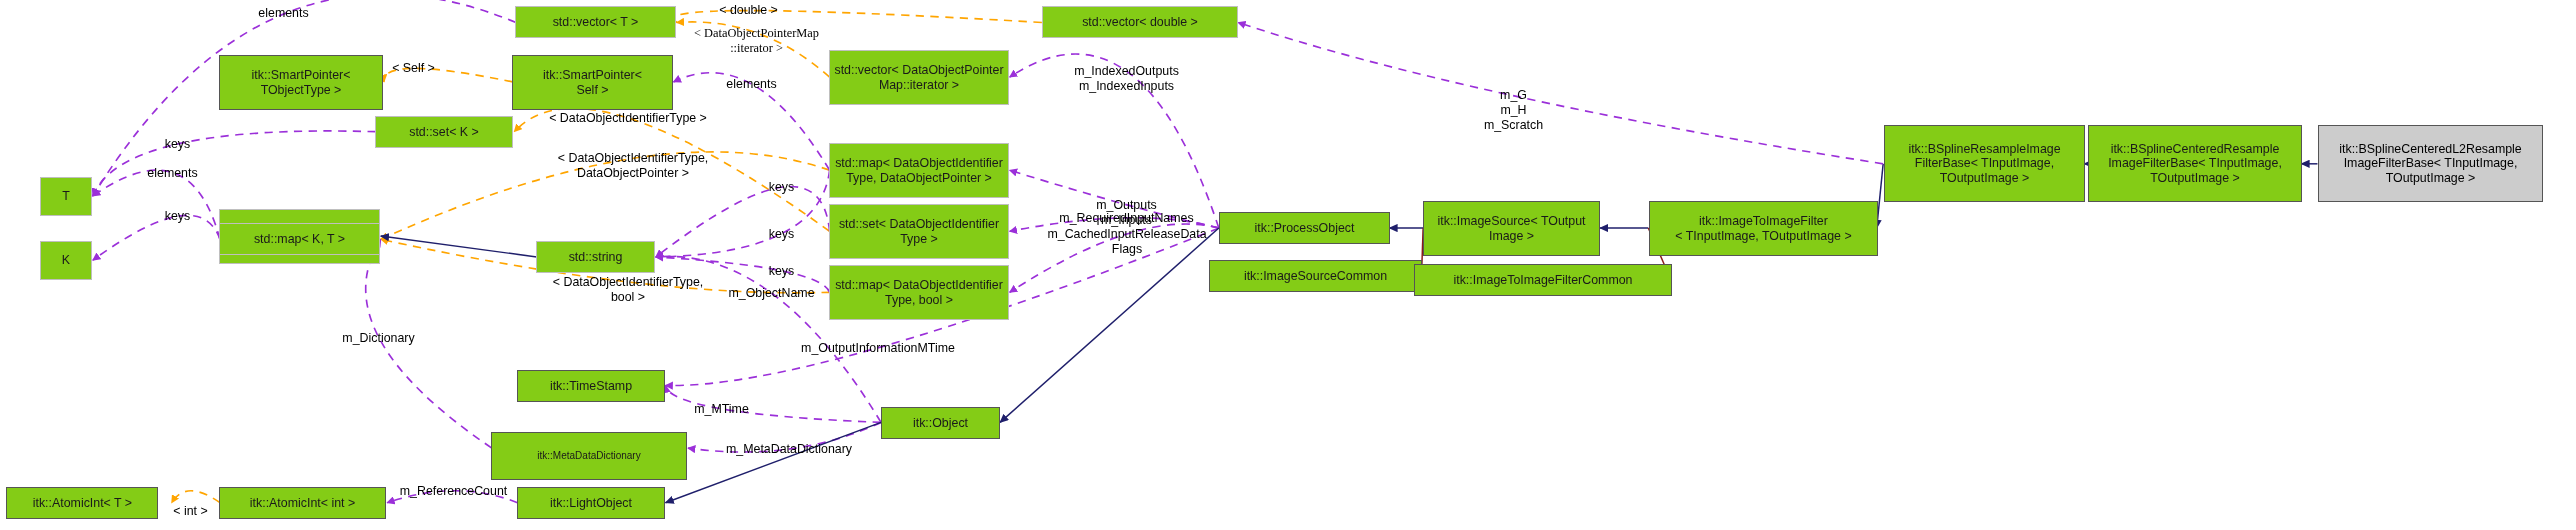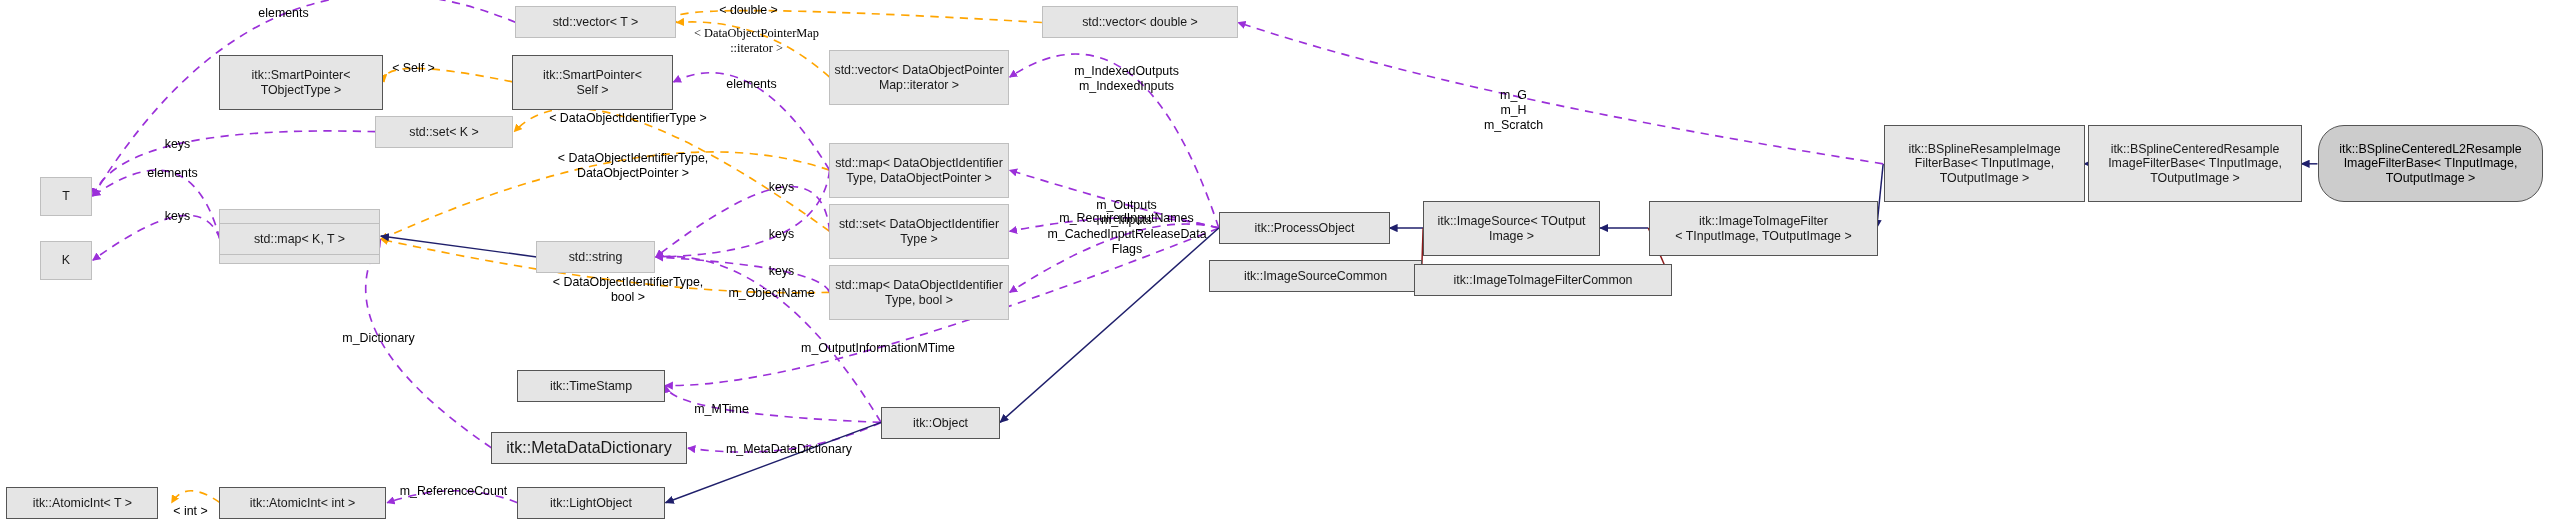--- a/index.html
+++ b/index.html
@@ -23,21 +23,21 @@
     pointer-events: none;
   }
   .node {
     position: absolute;
     box-sizing: border-box;
     display: flex;
     align-items: center;
     justify-content: center;
     text-align: center;
     line-height: 1.18;
-    background: #e5e5e5;
+    background: #84cc16;
     white-space: pre-line;
     padding: 0.9px 3.7px;
   }
   
   .node.plain {
     border: 0.9px solid #bfbfbf;
     color: #1a1a1a;
   }
   
   .node.cls {
@@ -138,39 +138,39 @@
       <div class="node plain" style="left: 1042px; top: 6.4px; width: 196px; height: 32px; font-size: 12.4px;">std::vector&lt; double &gt;</div>
       <div class="node plain" style="left: 829px; top: 50px; width: 180px; height: 55px; font-size: 12.4px;">std::vector&lt; DataObjectPointer
 Map::iterator &gt;</div>
       <div class="node plain" style="left: 829px; top: 143px; width: 180px; height: 55px; font-size: 12.4px;">std::map&lt; DataObjectIdentifier
 Type, DataObjectPointer &gt;</div>
       <div class="node plain" style="left: 829px; top: 204px; width: 180px; height: 55px; font-size: 12.4px;">std::set&lt; DataObjectIdentifier
 Type &gt;</div>
       <div class="node plain" style="left: 829px; top: 265px; width: 180px; height: 55px; font-size: 12.4px;">std::map&lt; DataObjectIdentifier
 Type, bool &gt;</div>
       <div class="node cls" style="left: 517px; top: 370px; width: 148px; height: 32px; font-size: 12.4px;">itk::TimeStamp</div>
-      <div class="node cls" style="left: 491px; top: 432px; width: 196px; height: 32px; font-size: 16px;">itk::MetaDataDictionary</div>
+      <div class="node cls" style="left: 491px; top: 432px; width: 196px; height: 48px; font-size: 10px;">itk::MetaDataDictionary</div>
       <div class="node cls" style="left: 6.4px; top: 487px; width: 152px; height: 32px; font-size: 12.4px;">itk::AtomicInt&lt; T &gt;</div>
       <div class="node cls" style="left: 219px; top: 487px; width: 167px; height: 32px; font-size: 12.4px;">itk::AtomicInt&lt; int &gt;</div>
       <div class="node cls" style="left: 517px; top: 487px; width: 148px; height: 32px; font-size: 12.4px;">itk::LightObject</div>
       <div class="node cls" style="left: 881px; top: 407px; width: 119px; height: 32px; font-size: 12.4px;">itk::Object</div>
       <div class="node cls" style="left: 1219px; top: 212px; width: 171px; height: 32px; font-size: 12.4px;">itk::ProcessObject</div>
       <div class="node cls" style="left: 1209px; top: 260px; width: 213px; height: 32px; font-size: 12.4px;">itk::ImageSourceCommon</div>
       <div class="node cls" style="left: 1423px; top: 201px; width: 177px; height: 55px; font-size: 12.4px;">itk::ImageSource&lt; TOutput
 Image &gt;</div>
       <div class="node cls" style="left: 1414px; top: 264px; width: 258px; height: 32px; font-size: 12.4px;">itk::ImageToImageFilterCommon</div>
       <div class="node cls" style="left: 1649px; top: 201px; width: 229px; height: 55px; font-size: 12.4px;">itk::ImageToImageFilter
 &lt; TInputImage, TOutputImage &gt;</div>
       <div class="node cls" style="left: 1884px; top: 125px; width: 201px; height: 77px; font-size: 12.4px;">itk::BSplineResampleImage
 FilterBase&lt; TInputImage,
 TOutputImage &gt;</div>
       <div class="node cls" style="left: 2088px; top: 125px; width: 214px; height: 77px; font-size: 12.4px;">itk::BSplineCenteredResample
 ImageFilterBase&lt; TInputImage,
 TOutputImage &gt;</div>
-      <div class="node current" style="left: 2318px; top: 125px; width: 225px; height: 77px; font-size: 12.4px; border-radius: 26px;">itk::BSplineCenteredL2Resample
+      <div class="node current" style="left: 2318px; top: 125px; width: 225px; height: 77px; font-size: 12.4px;">itk::BSplineCenteredL2Resample
 ImageFilterBase&lt; TInputImage,
 TOutputImage &gt;</div>
     </div>
   <div id="labels-g">
       <div class="edge-label" style="left: 211px; top: 6.4px; width: 145px; font-size: 12.4px; text-align: center;">elements</div>
       <div class="edge-label" style="left: 357px; top: 61px; width: 113px; font-size: 12.4px; text-align: center;">&lt; Self &gt;</div>
       <div class="edge-label" style="left: 121px; top: 137px; width: 113px; font-size: 12.4px; text-align: center;">keys</div>
       <div class="edge-label" style="left: 100px; top: 166px; width: 145px; font-size: 12.4px; text-align: center;">elements</div>
       <div class="edge-label" style="left: 121px; top: 209px; width: 113px; font-size: 12.4px; text-align: center;">keys</div>
       <div class="edge-label" style="left: 483px; top: 111px; width: 290px; font-size: 12.4px; text-align: center;">&lt; DataObjectIdentifierType &gt;</div>

